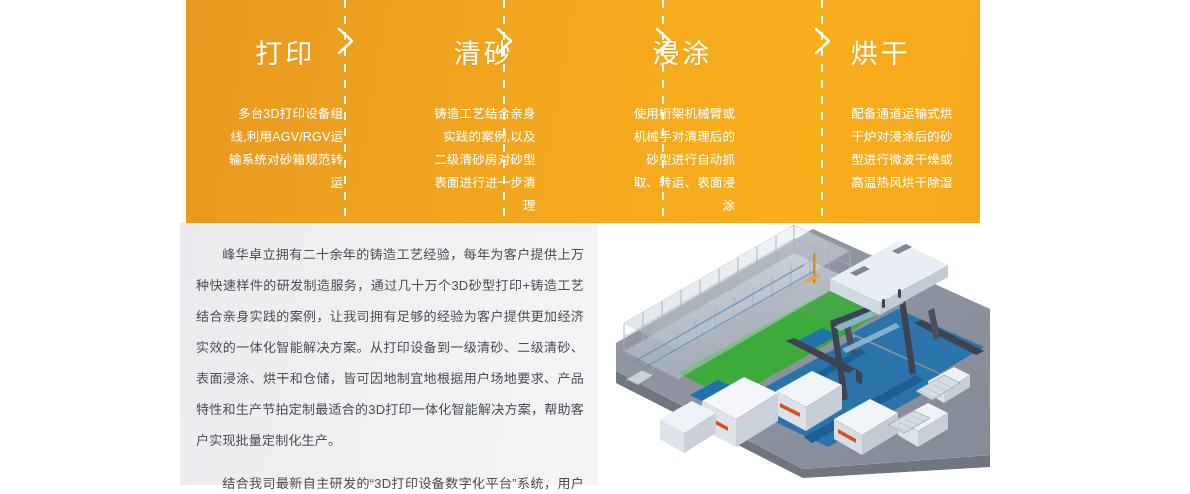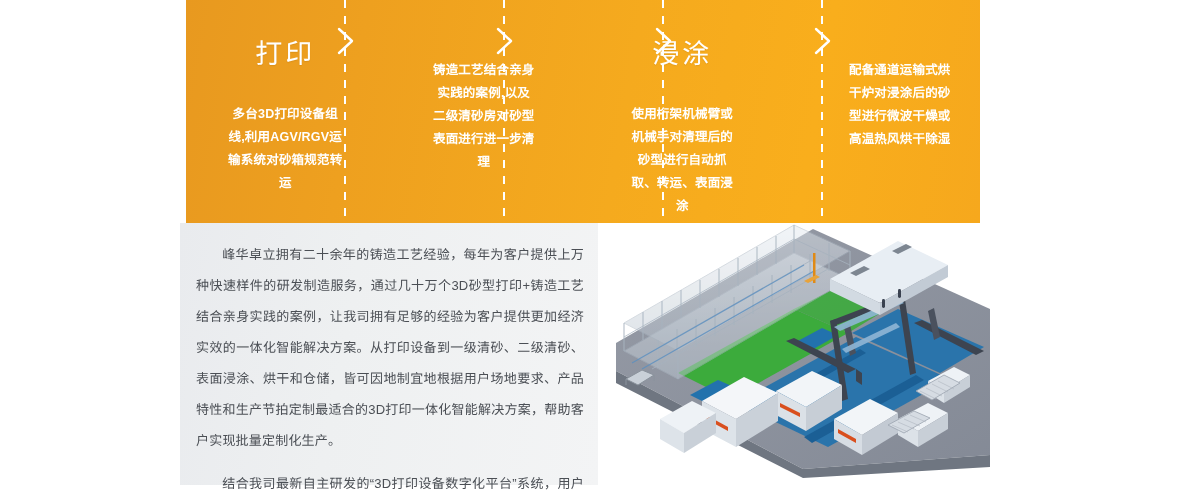--- a/index.html
+++ b/index.html
@@ -33,22 +33,22 @@
     line-height:44px;
     font-weight:500;
     white-space:nowrap;
     text-shadow:0 1px 1px rgba(150,90,0,.18);
   }
   .step-desc{
     margin-top:27px;
     color:#ffffff;
     font-size:12.5px;
     line-height:23px;
-    font-weight:bold;
-    text-align:center;
+    font-weight:normal;
+    text-align:right;
     width:108px;
     letter-spacing:.2px;
   }
   .step:nth-child(1) .step-desc{width:116px;}
   .step:nth-child(2) .step-desc{width:104px;}
   .step:nth-child(3) .step-desc{width:106px;}
   .step:nth-child(4) .step-desc{width:106px;margin-left:38px;}
   .step:nth-child(5) .step-desc{width:114px;}
 
   
@@ -100,29 +100,31 @@
 
   <div class="banner">
     <div class="steps">
 
       <div class="step">
         <div class="step-title">打印</div>
         <div class="step-desc">多台3D打印设备组线,利用AGV/RGV运输系统对砂箱规范转运</div>
       </div>
 
       <div class="step">
+        <div class="step-title">清砂</div>
         <div class="step-desc">铸造工艺结合亲身实践的案例,以及二级清砂房对砂型表面进行进一步清理</div>
       </div>
 
       <div class="step">
         <div class="step-title">浸涂</div>
         <div class="step-desc">使用桁架机械臂或机械手对清理后的砂型进行自动抓取、转运、表面浸涂</div>
       </div>
 
       <div class="step">
+        <div class="step-title">烘干</div>
         <div class="step-desc">配备通道运输式烘干炉对浸涂后的砂型进行微波干燥或高温热风烘干除湿</div>
       </div>
 
 
     </div>
 
     <div class="divider" style="left:158px;"></div>
     <div class="chev" style="left:159px;">
       <svg viewBox="0 0 26 30" width="26" height="30" aria-hidden="true">
         <path d="M7 3 L20 15 L7 27" fill="none" stroke="#ffffff" stroke-width="2.4" stroke-linecap="round" stroke-linejoin="round"></path>

